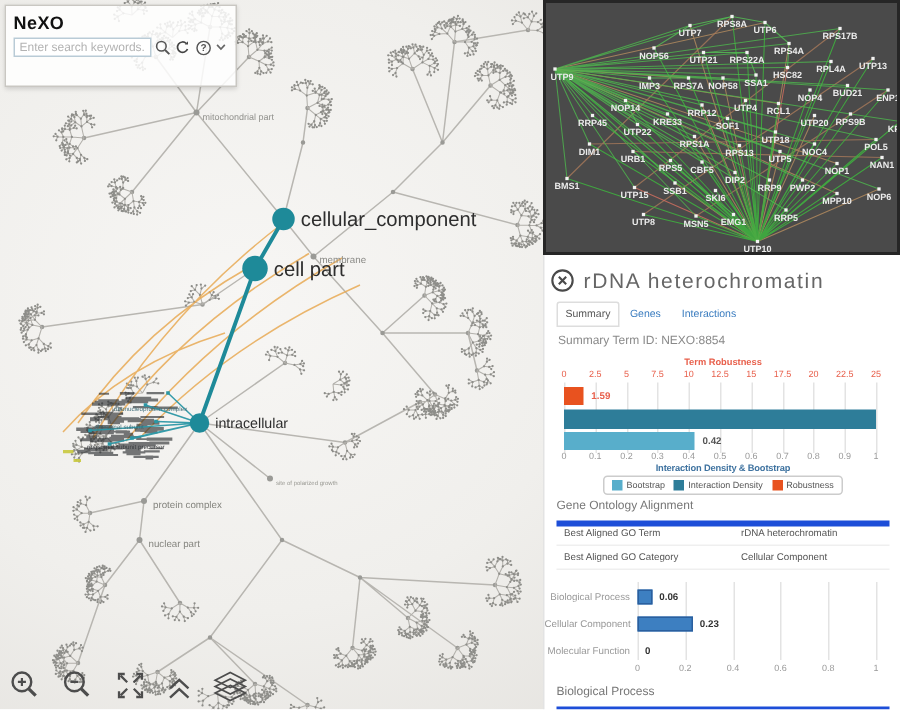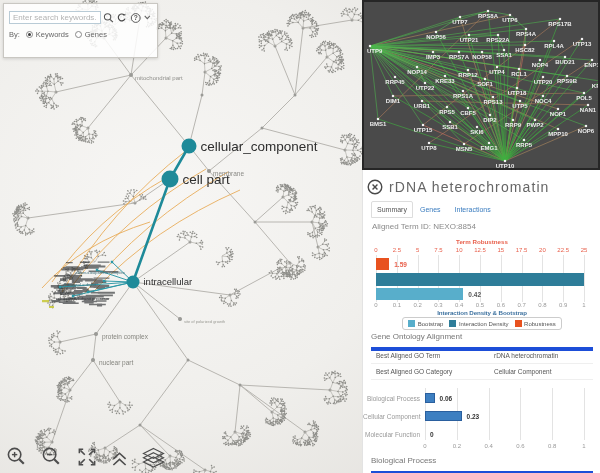--- a/index.html
+++ b/index.html
@@ -69,46 +69,38 @@
         <text x="63" y="286" font-size="4.2" fill="#3a6a74" font-family="Liberation Sans,sans-serif">ribosomal subunit</text>
         <text x="58" y="299.5" font-size="4.2" fill="#3a3d40" font-family="Liberation Sans,sans-serif">ribosomal subunit precursor</text>
         <circle cx="189" cy="146" r="7.5" fill="#1e8a99"></circle>
         <text x="200.5" y="150.86" font-size="13.5" fill="#2e2e2e" font-family="Liberation Sans,sans-serif">cellular_component</text>
         <circle cx="170" cy="179" r="8.5" fill="#1e8a99"></circle>
         <text x="182.5" y="183.86" font-size="13.5" fill="#2e2e2e" font-family="Liberation Sans,sans-serif">cell part</text>
         <circle cx="133" cy="282" r="6.5" fill="#1e8a99"></circle>
         <text x="143.5" y="285.42" font-size="9.5" fill="#2e2e2e" font-family="Liberation Sans,sans-serif">intracellular</text>
       </svg>
     <div class="search-box">
+      <div class="app-title">NeXO</div>
       <div class="search-row">
         <input class="search-input" placeholder="Enter search keywords..." style="">
         <svg class="icon-btn" width="12" height="12" viewBox="0 0 13 13">
             <circle cx="5.2" cy="5.2" r="3.6" fill="none" stroke="#555" stroke-width="1.2"></circle>
             <line x1="8" y1="8" x2="11.2" y2="11.2" stroke="#555" stroke-width="1.4"></line>
           </svg>
         <svg class="icon-btn" width="12" height="12" viewBox="0 0 13 13">
             <path d="M10.2 7.2a3.9 3.9 0 1 1-.9-4.1" fill="none" stroke="#444" stroke-width="1.3"></path>
             <path d="M10.6 1.4v2.4H8.2z" fill="#444"></path>
           </svg>
         <svg class="icon-btn" width="12" height="12" viewBox="0 0 13 13">
             <circle cx="6.5" cy="6.5" r="5" fill="none" stroke="#555" stroke-width="1.1"></circle>
             <text x="6.5" y="9" font-size="7.5" font-weight="bold" fill="#555" text-anchor="middle" font-family="Liberation Sans,sans-serif">?</text>
           </svg>
         <svg class="icon-btn" width="9" height="9" viewBox="0 0 10 10">
             <path d="M2 3.2 5 6.4 8 3.2" fill="none" stroke="#666" stroke-width="1.3"></path>
           </svg>
-      </div>
-      <div class="by-row">
-        <span>By:</span>
-        <span id="radio-slot" style="display: inline-flex; align-items: center;">
-            <span class="radio sel"></span>
-            <span>Keywords</span>
-            <span class="radio"></span>
-            <span>Genes</span>
-          </span>
       </div>
     </div>
     <div class="nav-controls">
       <svg class="ctl" width="22" height="22" viewBox="0 0 23 23">
           <circle cx="9" cy="9" r="6.5" fill="none" stroke="#4d4d4d" stroke-width="1.7"></circle>
           <line x1="6.2" y1="9" x2="11.8" y2="9" stroke="#4d4d4d" stroke-width="1.5"></line>
           <line x1="9" y1="6.2" x2="9" y2="11.8" stroke="#4d4d4d" stroke-width="1.5"></line>
           <line x1="13.8" y1="13.8" x2="18.6" y2="18.6" stroke="#4d4d4d" stroke-width="2.3"></line>
         </svg>
       <svg class="ctl" width="22" height="22" viewBox="0 0 23 23">
@@ -260,21 +252,21 @@
           <circle cx="8.5" cy="8.5" r="7.2" fill="none" stroke="#4a4a4a" stroke-width="1.5"></circle>
           <path d="M5.9 5.9l5.2 5.2M11.1 5.9l-5.2 5.2" stroke="#4a4a4a" stroke-width="1.5"></path>
         </svg>
       <div class="dp-title">rDNA heterochromatin</div>
     </div>
     <div class="tabs" id="tabs-slot">
         <div class="tab active">Summary</div>
         <div class="tab">Genes</div>
         <div class="tab">Interactions</div>
       </div>
-    <div class="term-id">Aligned Term ID: NEXO:8854</div>
+    <div class="term-id">Summary Term ID: NEXO:8854</div>
     <div class="rob-chart" id="rob-chart">
       <div class="rc-title">Term Robustness</div>
     <div class="abs" style="left: 13px; top: 19px; width: 1px; height: 47px; background: rgb(227, 227, 227);"></div>
         <div class="abs" style="left: 33.8px; top: 19px; width: 1px; height: 47px; background: rgb(227, 227, 227);"></div>
         <div class="abs" style="left: 54.6px; top: 19px; width: 1px; height: 47px; background: rgb(227, 227, 227);"></div>
         <div class="abs" style="left: 75.4px; top: 19px; width: 1px; height: 47px; background: rgb(227, 227, 227);"></div>
         <div class="abs" style="left: 96.2px; top: 19px; width: 1px; height: 47px; background: rgb(227, 227, 227);"></div>
         <div class="abs" style="left: 117px; top: 19px; width: 1px; height: 47px; background: rgb(227, 227, 227);"></div>
         <div class="abs" style="left: 137.8px; top: 19px; width: 1px; height: 47px; background: rgb(227, 227, 227);"></div>
         <div class="abs" style="left: 158.6px; top: 19px; width: 1px; height: 47px; background: rgb(227, 227, 227);"></div>

